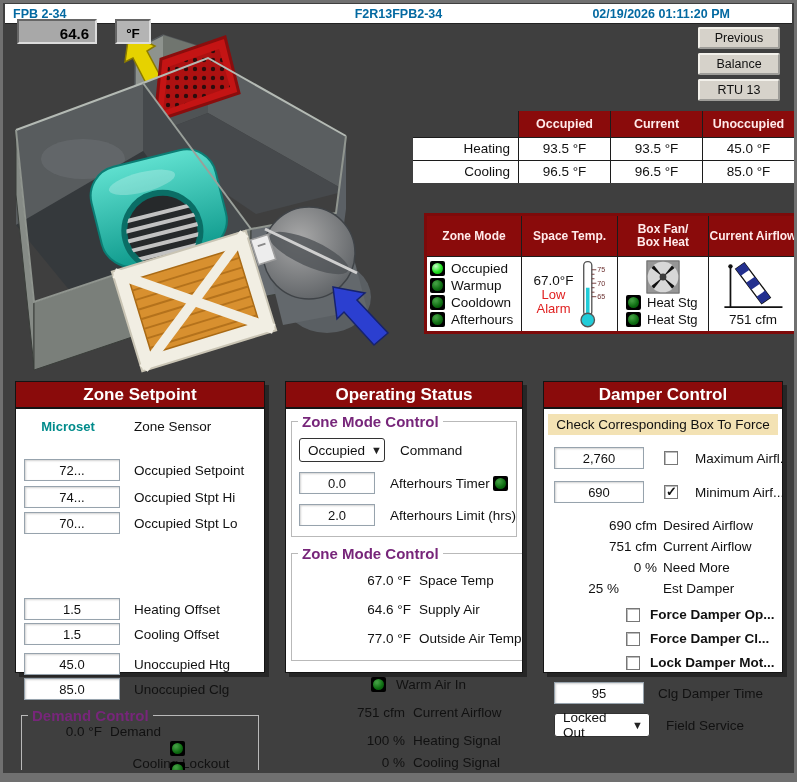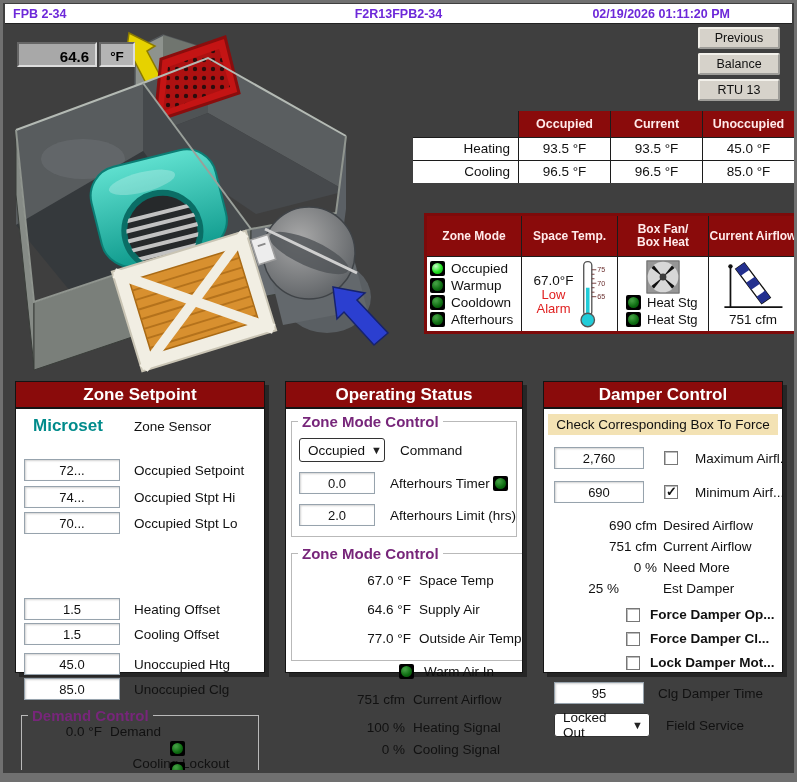--- a/index.html
+++ b/index.html
@@ -3,30 +3,30 @@
 <meta charset="utf-8">
 <style>
   * { box-sizing: border-box; margin: 0; padding: 0; }
   html,body { width:797px; height:782px; }
   body { font-family: "Liberation Sans", sans-serif; background:#2b2b2b; }
   .screen { position:relative; width:797px; height:782px; background:#3f3f3f;
             border:3px solid #707070; border-bottom-width:9px; overflow:hidden; }
 
   
   .topbar { position:absolute; left:2px; top:1px; right:2px; height:20px; background:#ffffff;
-            border-bottom:1px solid #222; font-size:12.5px; font-weight:bold; color:#6d28d9; }
+            border-bottom:1px solid #222; font-size:12.5px; font-weight:bold; color:#0369a1; }
   .topbar .tleft   { position:absolute; left:8px;  top:3px; }
   .topbar .tcenter { position:absolute; left:0; right:0; top:3px; text-align:center; }
   .topbar .tright  { position:absolute; right:62px; top:3px; }
 
   
   .unit-svg { position:absolute; left:8px; top:26px; }
 
   
-  .supply { position:absolute; left:14px; top:39px; display:flex; gap:2px; }
+  .supply { position:absolute; left:14px; top:16px; display:flex; gap:18px; }
   .supply .sval { width:80px; height:25px; background:#a8a8a8; color:#000; font-weight:bold;
                   font-size:15px; text-align:right; padding:4px 6px 0 0;
                   border:2px solid; border-color:#666 #dcdcdc #dcdcdc #666; }
   .supply .sunit { width:36px; height:25px; background:#b4b4b4; color:#000; font-weight:bold;
                   font-size:13.5px; text-align:center; padding-top:5px;
                   border:2px solid; border-color:#666 #dcdcdc #dcdcdc #666; }
 
   
   .navbtns { position:absolute; right:14px; top:24px; width:82px; }
   .btn { display:block; width:82px; height:22px; margin-bottom:4px; background:#d6d2ca;
@@ -97,21 +97,21 @@
   .dd .chev { font-size:11px; color:#222; margin-left:6px; }
 
   
   .cb { width:14px; height:14px; background:#fff; border:1px solid #777; flex:0 0 auto;
         box-shadow:inset 1px 1px 0 #bbb; position:relative; cursor:pointer; }
   .cb.checked::after { content:"✓"; position:absolute; left:1px; top:-2px; font-size:13px;
                        font-weight:bold; color:#111; }
 
   
   .p-zs .sensor-row { margin-top:7px; height:20px; }
-  .p-zs .sensor-val { width:104px; text-align:center; color:#008b8b; font-weight:bold; font-size:17px; }
+  .p-zs .sensor-val { width:104px; text-align:center; color:#008b8b; font-weight:bold; font-size:13px; }
   .p-zs .irow { padding-left:8px; }
   .p-zs .irow .lab { margin-left:14px; }
   .p-zs .sensor-row .lab { margin-left:14px; }
   .p-zs .spacer { height:64px; }
   .p-zs fieldset { margin-top:7px; height:86px; }
   .p-zs .dval { width:80px; text-align:right; }
   .p-zs .dlab { margin-left:8px; }
   .p-zs .ledrow { padding-left:75px; height:19px; margin-top:2px;flex-direction:column; }
   .p-zs .ledrow .lab { margin-left:7px; }
 
@@ -119,21 +119,21 @@
   .p-os fieldset .row { padding-left:7px; }
   .p-os .fs1 { margin-top:4px; padding-bottom:10px; }
   .p-os .fs1 .ddrow { margin-top:8px; }
   .p-os .fs1 .irow { margin-top:10px; }
   .p-os .fs1 .lab { margin-left:15px; }
   .p-os .fs1 .led { margin-left:auto; margin-right:8px; }
   .p-os .fs2 { margin-top:8px; padding-bottom:14px; }
   .p-os .vrow { margin-top:11px; }
   .p-os .vval { width:104px; text-align:right; }
   .p-os .vrow .lab { margin-left:8px; }
-  .p-os .warm { padding-left:85px; height:20px;justify-content:center; }
+  .p-os .warm { margin-top:13px; padding-left:85px; height:20px; }
   .p-os .warm .lab { margin-left:10px; }
   .p-os .orow { margin-top:11px; }
   .p-os .oval { width:111px; text-align:right; }
   .p-os .orow .lab { margin-left:8px; }
   .p-os .sig1 { margin-top:13px; }
   .p-os .sig2 { margin-top:7px; }
 
   
   .p-dc .notice { margin:5px 4px 0 4px; height:21px; background:#f3e2b4; color:#111;
                   font-size:13.5px; text-align:center; line-height:21px; }

